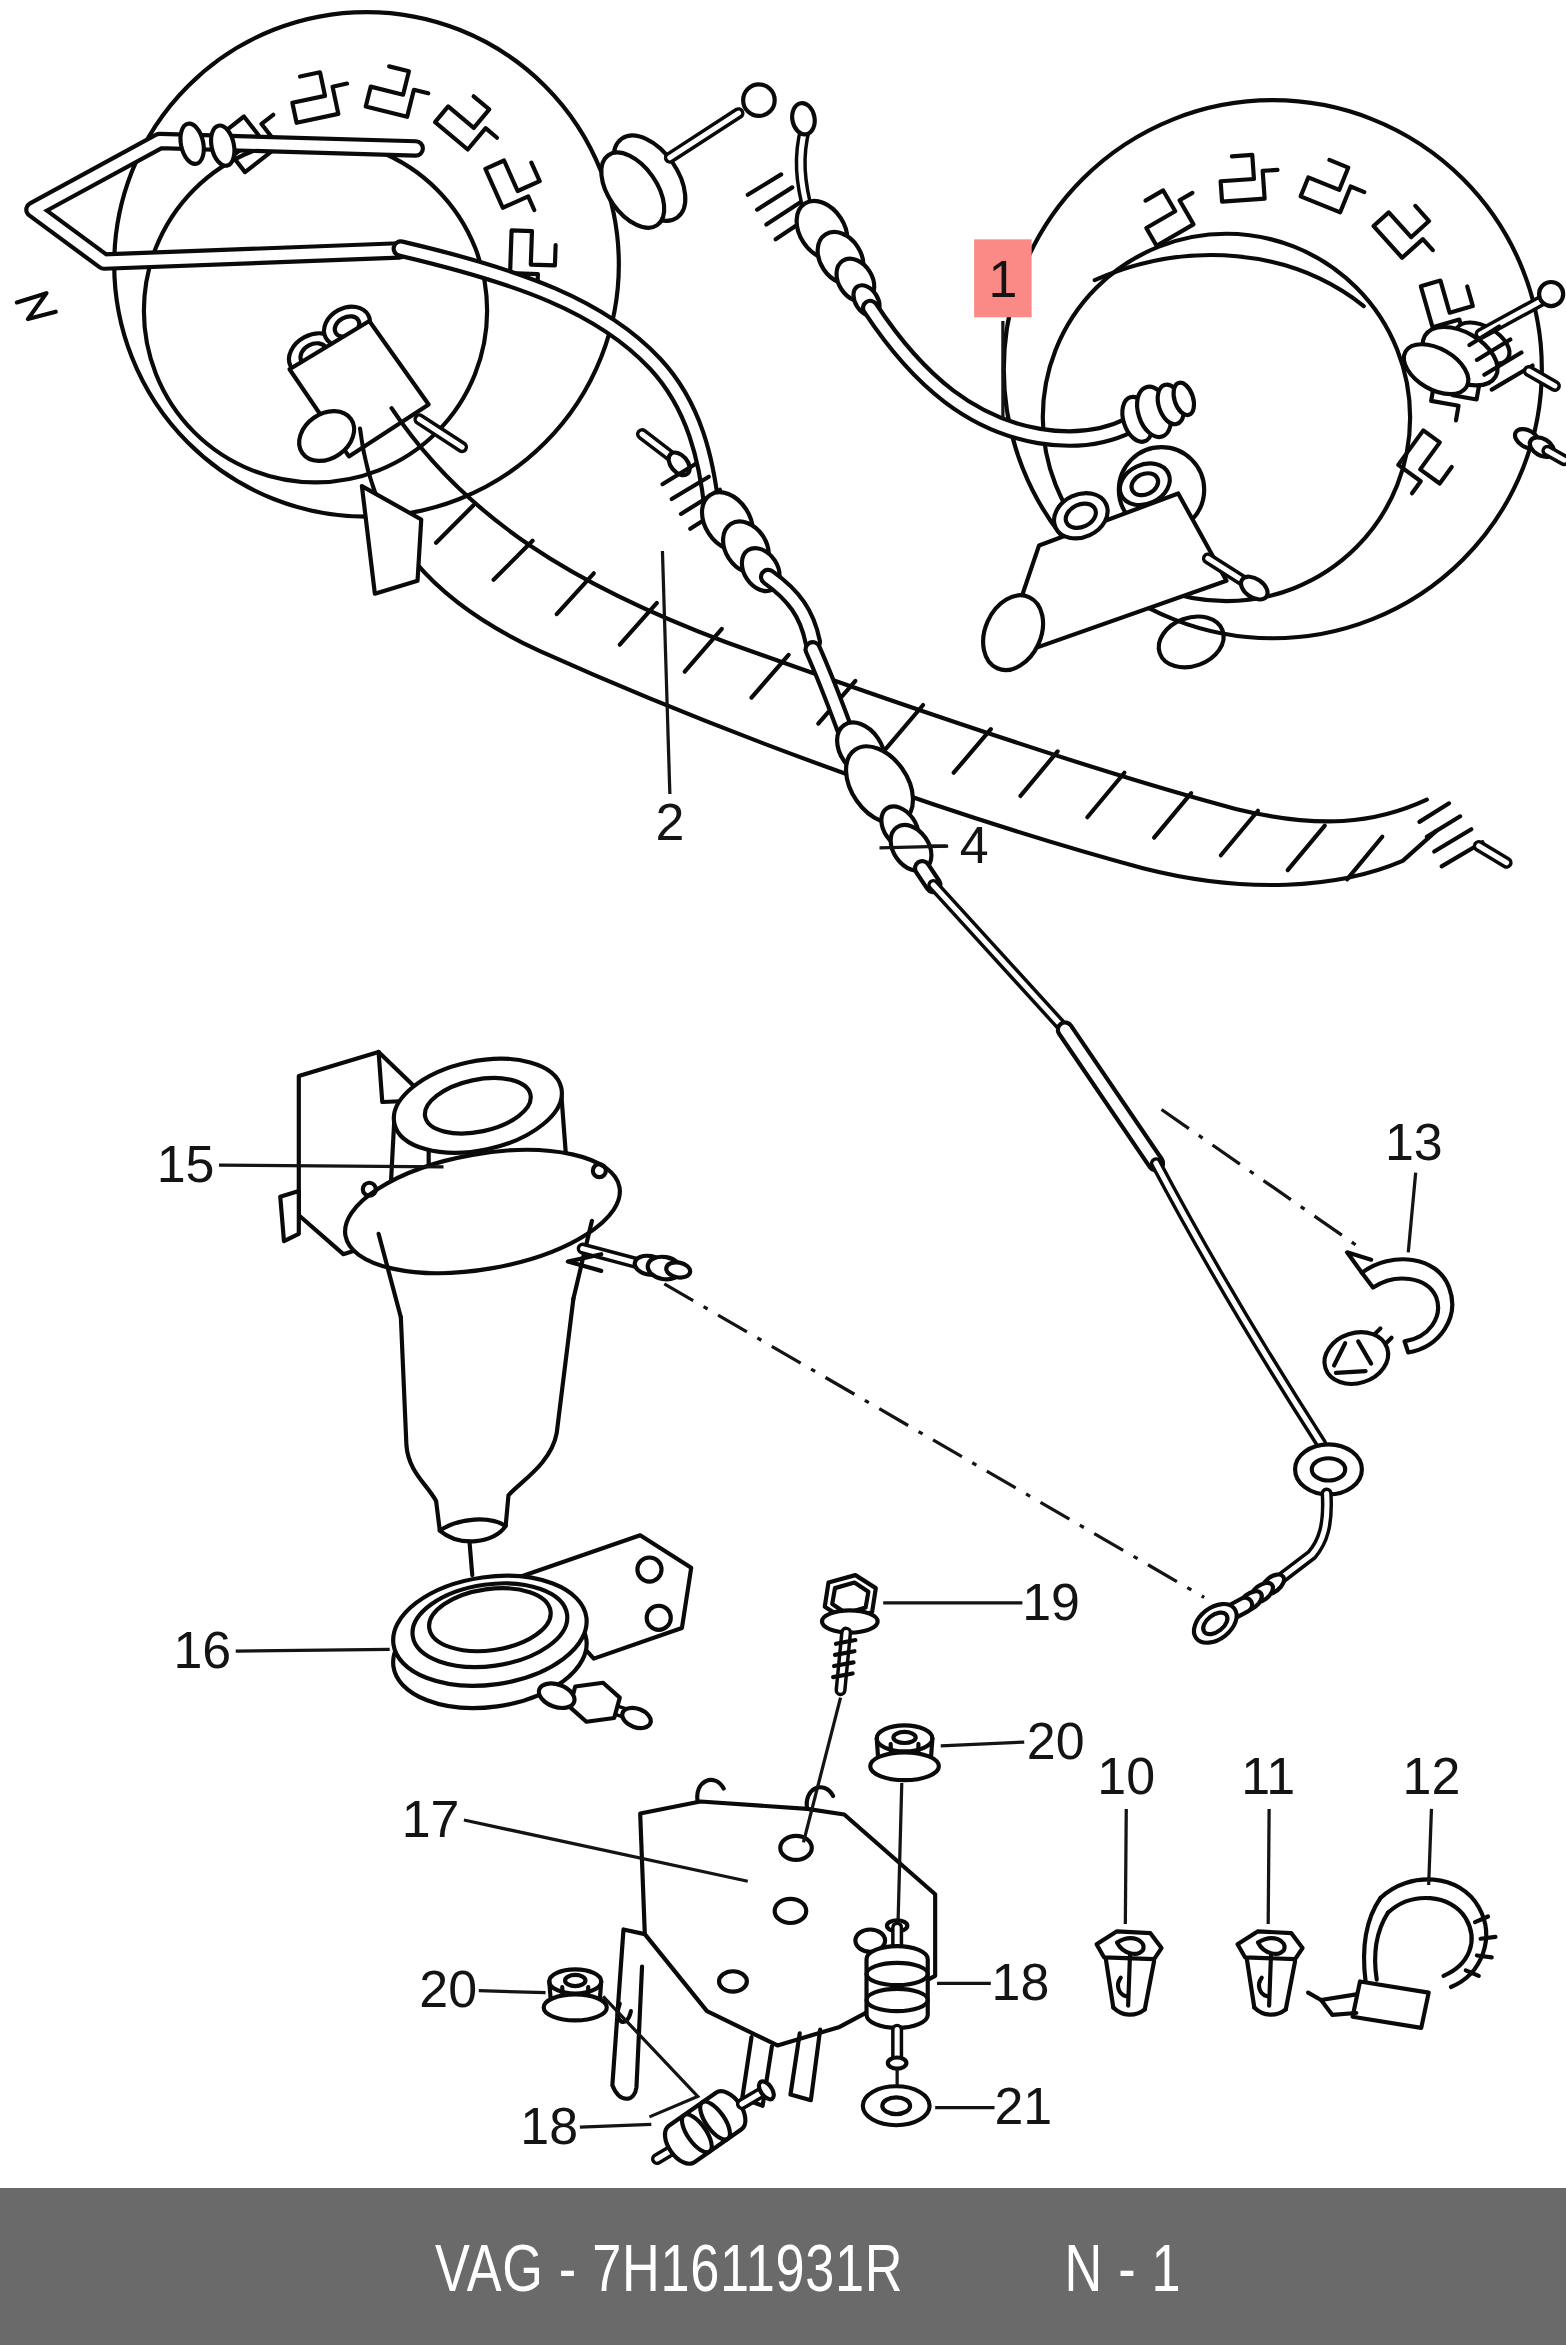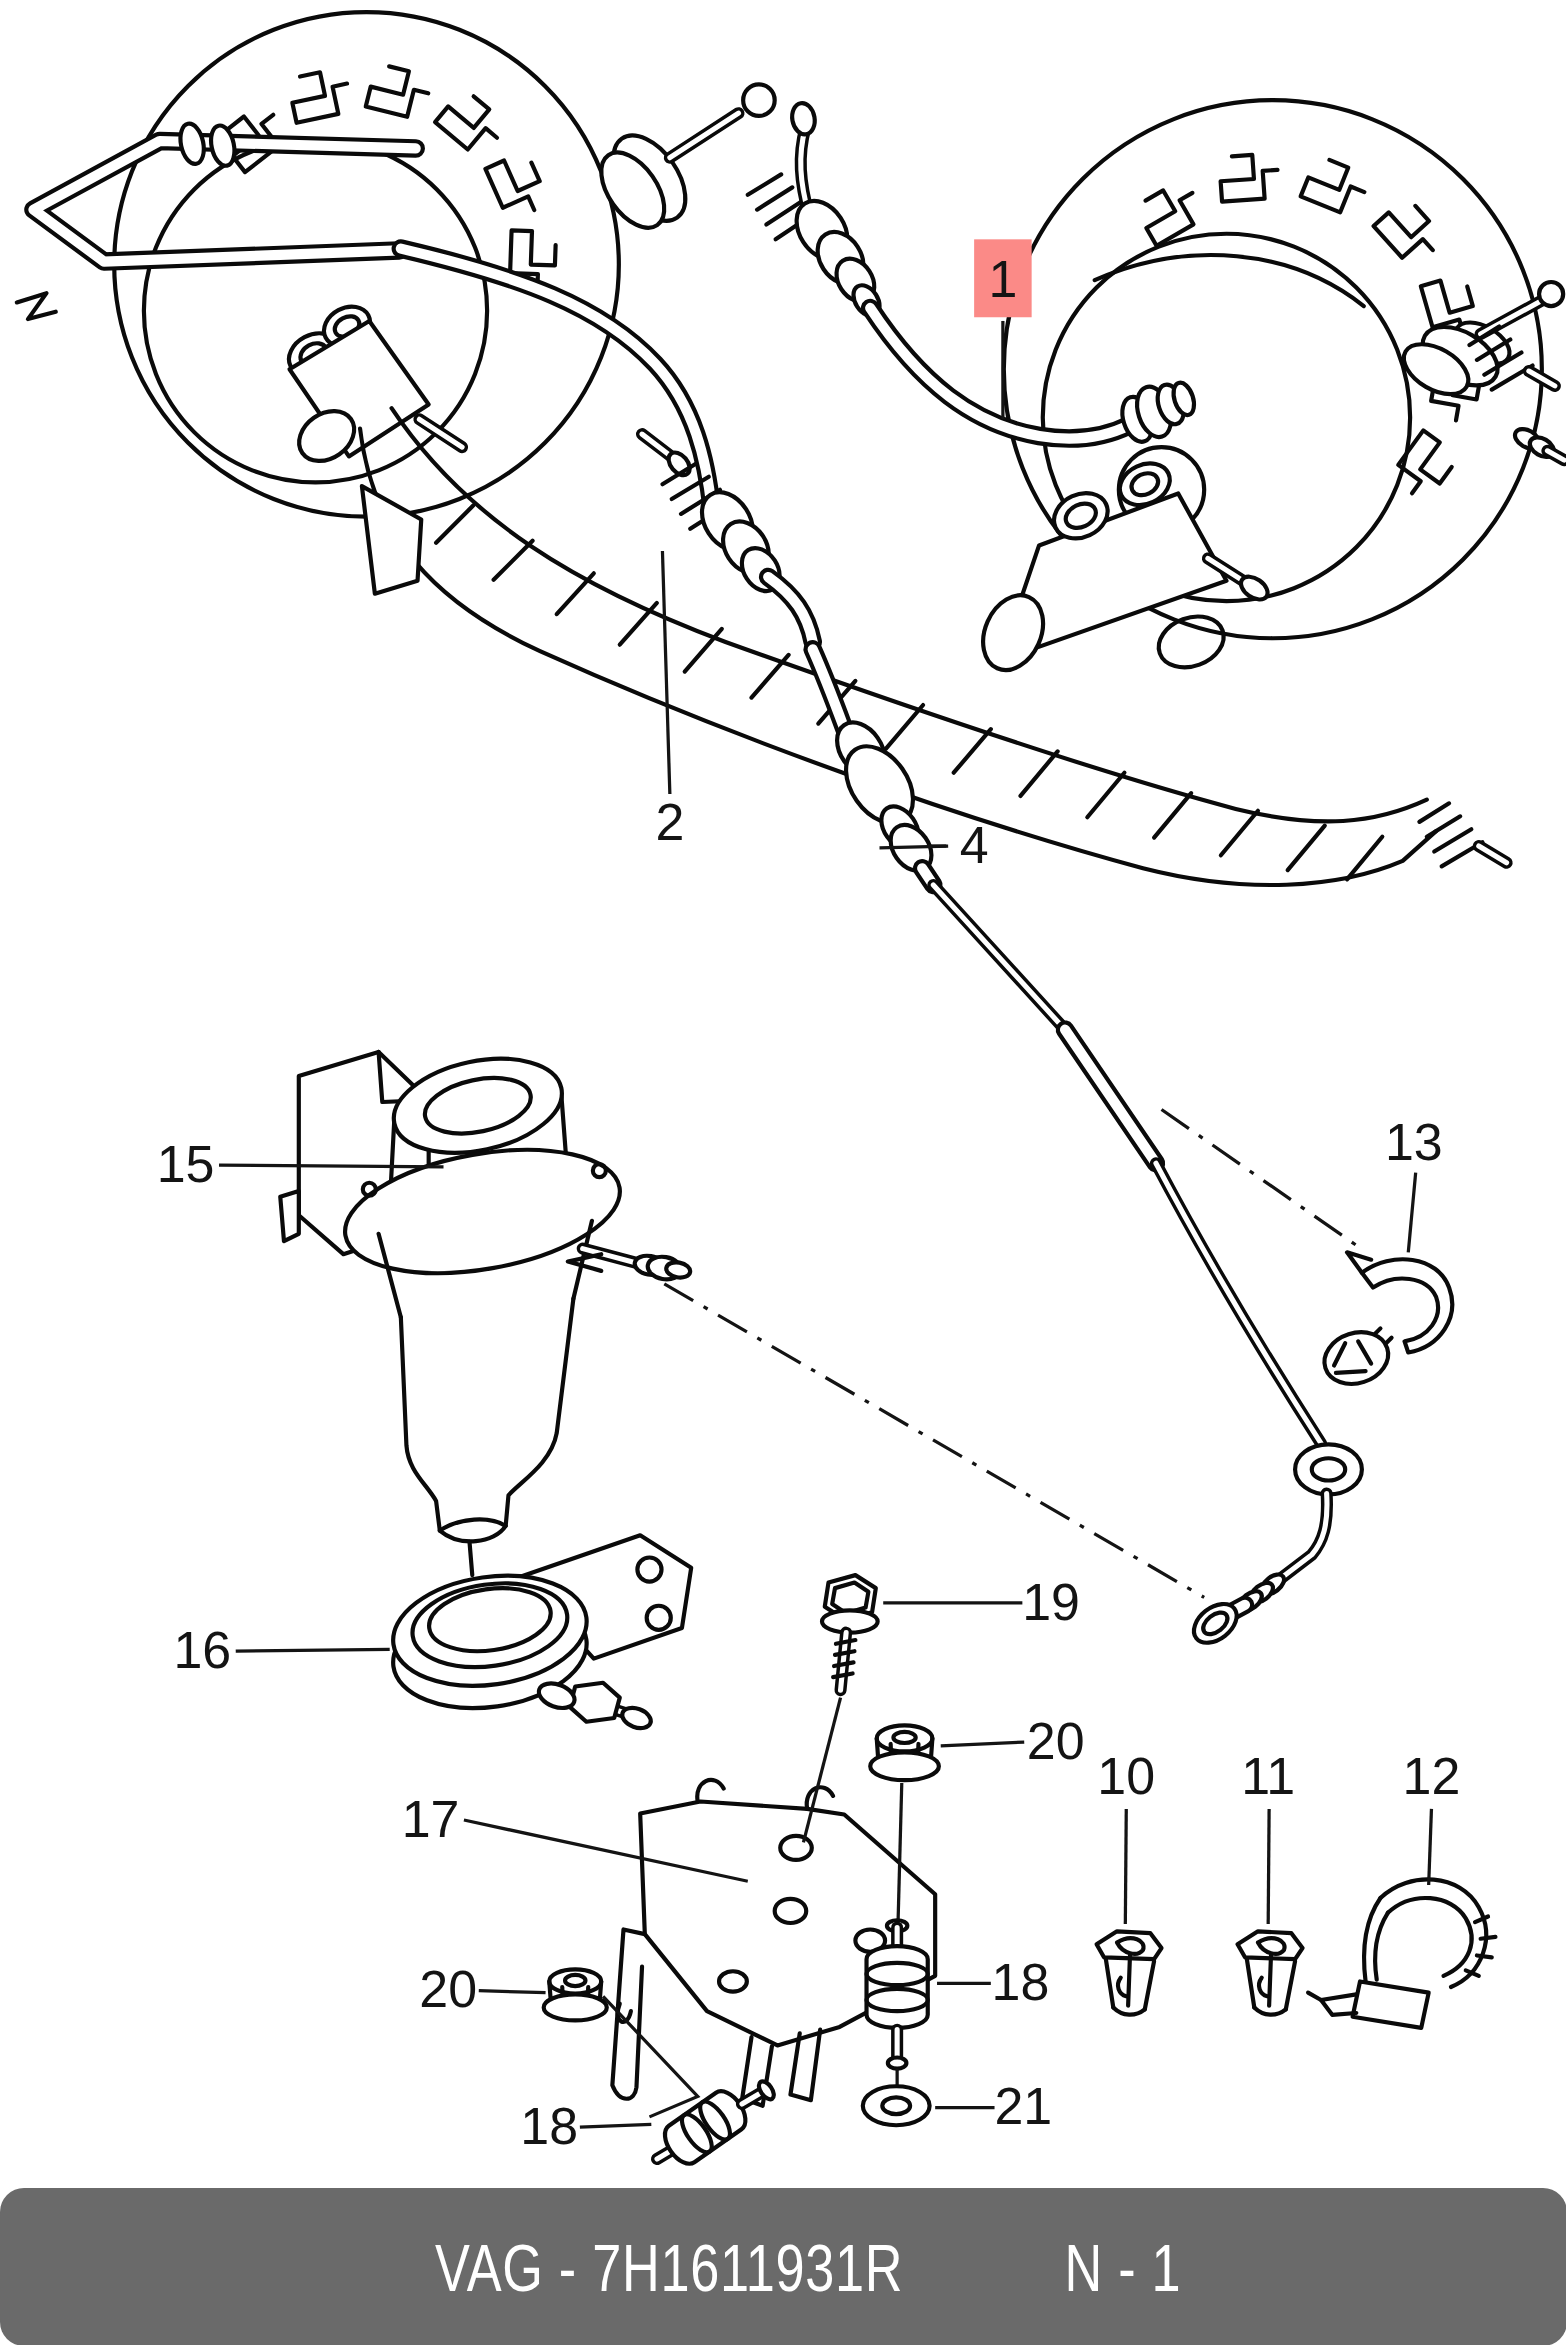--- a/index.html
+++ b/index.html
@@ -9,21 +9,21 @@
   .callout-text{font-family:"Liberation Sans", sans-serif;font-size:56px;fill:#141414;}
   .leader{stroke:#141414;stroke-width:3.5;fill:none;}
   .dashdot{stroke:#141414;stroke-width:3.5;fill:none;stroke-dasharray:36 13 5 13;}
   .ln{stroke:#0a0a0a;stroke-width:4.5;fill:none;stroke-linecap:round;stroke-linejoin:round;}
   .lnf{stroke:#0a0a0a;stroke-width:4.5;fill:#ffffff;stroke-linecap:round;stroke-linejoin:round;}
   .tubeO{stroke:#0a0a0a;stroke-width:20;fill:none;stroke-linecap:round;stroke-linejoin:round;}
   .tubeI{stroke:#ffffff;stroke-width:11;fill:none;stroke-linecap:round;stroke-linejoin:round;}
   .pipeO{stroke:#0a0a0a;stroke-width:13;fill:none;stroke-linecap:round;}
   .pipeI{stroke:#ffffff;stroke-width:5.5;fill:none;stroke-linecap:round;}
   #footer-bar{position:absolute;left:0;top:2188px;width:1567px;height:158px;
-      display:flex;align-items:center;justify-content:center;gap:78px;border-radius:24px;}
+      display:flex;align-items:center;justify-content:center;gap:78px;}
   .footer-text{font-size:67px;font-weight:400;letter-spacing:0.9px;display:inline-block;
       transform:scaleX(0.78);transform-origin:center;white-space:pre;}
 </style>
 </head>
 <body>
 
 <div id="page">
 
 <svg id="drawing" width="1567" height="2346" viewBox="0 0 1689 2529" xmlns="http://www.w3.org/2000/svg">
 

